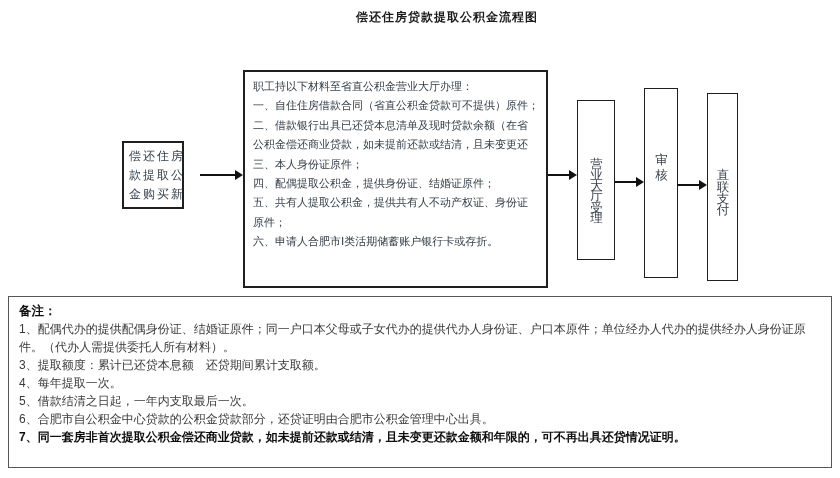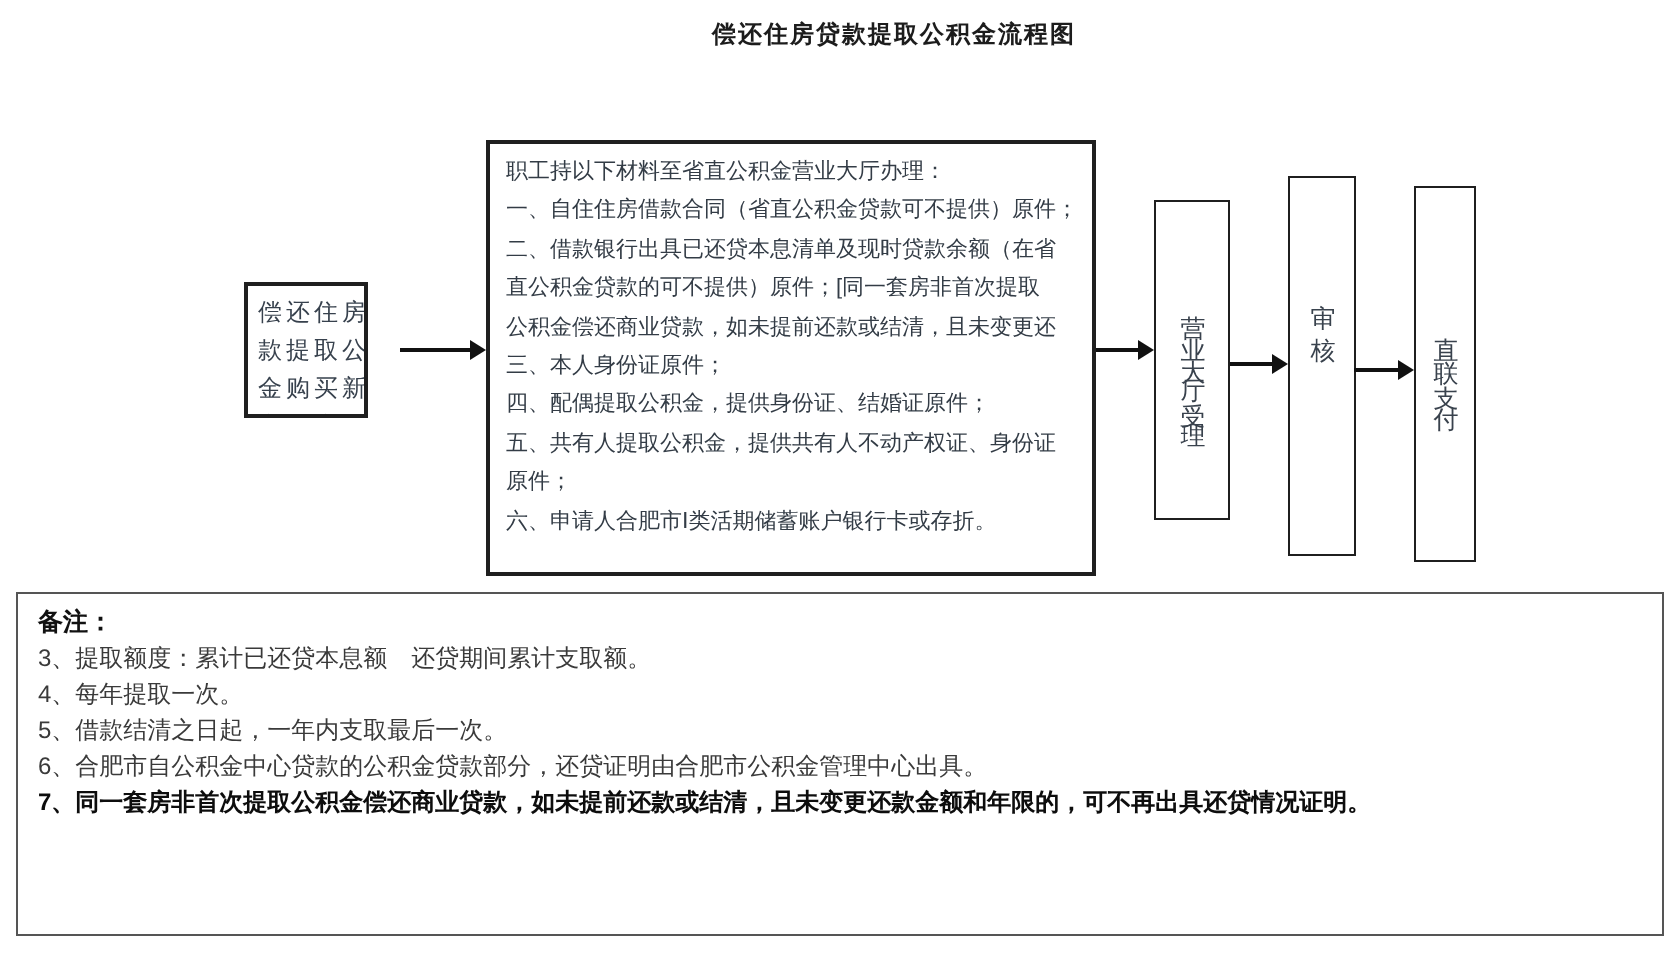--- a/index.html
+++ b/index.html
@@ -49,21 +49,20 @@
 
   <div class="arrow a1">
     <i class="shaft"></i>
     <i class="head"></i>
   </div>
 
   <div class="box materials-box">
       <div class="mline">职工持以下材料至省直公积金营业大厅办理：</div>
       <div class="mline">一、自住住房借款合同（省直公积金贷款可不提供）原件；</div>
       <div class="mline">二、借款银行出具已还贷本息清单及现时贷款余额（在省</div>
-      <div class="mline">直公积金贷款的可不提供）原件；[同一套房非首次提取</div>
       <div class="mline">公积金偿还商业贷款，如未提前还款或结清，且未变更还</div>
       <div class="mline">三、本人身份证原件；</div>
       <div class="mline">四、配偶提取公积金，提供身份证、结婚证原件；</div>
       <div class="mline">五、共有人提取公积金，提供共有人不动产权证、身份证</div>
       <div class="mline">原件；</div>
       <div class="mline">六、申请人合肥市Ⅰ类活期储蓄账户银行卡或存折。</div>
     </div>
 
   <div class="arrow a2">
     <i class="shaft"></i>
@@ -89,20 +88,23 @@
   </div>
 
   <div class="box vbox pay-box">
     <span>直联支付</span>
   </div>
 
   <div class="notes">
     <div class="notes-heading">备注：</div>
     <div>
         <div class="note-line">
+        <span>1、配偶代办的提供配偶身份证、结婚证原件；同一户口本父母或子女代办的提供代办人身份证、户口本原件；单位经办人代办的提供经办人身份证原件。（代办人需提供委托人所有材料）。</span>
+      </div>
+        <div class="note-line">
         <span>3、提取额度：累计已还贷本息额　还贷期间累计支取额。</span>
       </div>
         <div class="note-line">
         <span>4、每年提取一次。</span>
       </div>
         <div class="note-line">
         <span>5、借款结清之日起，一年内支取最后一次。</span>
       </div>
         <div class="note-line">
         <span>6、合肥市自公积金中心贷款的公积金贷款部分，还贷证明由合肥市公积金管理中心出具。</span>

